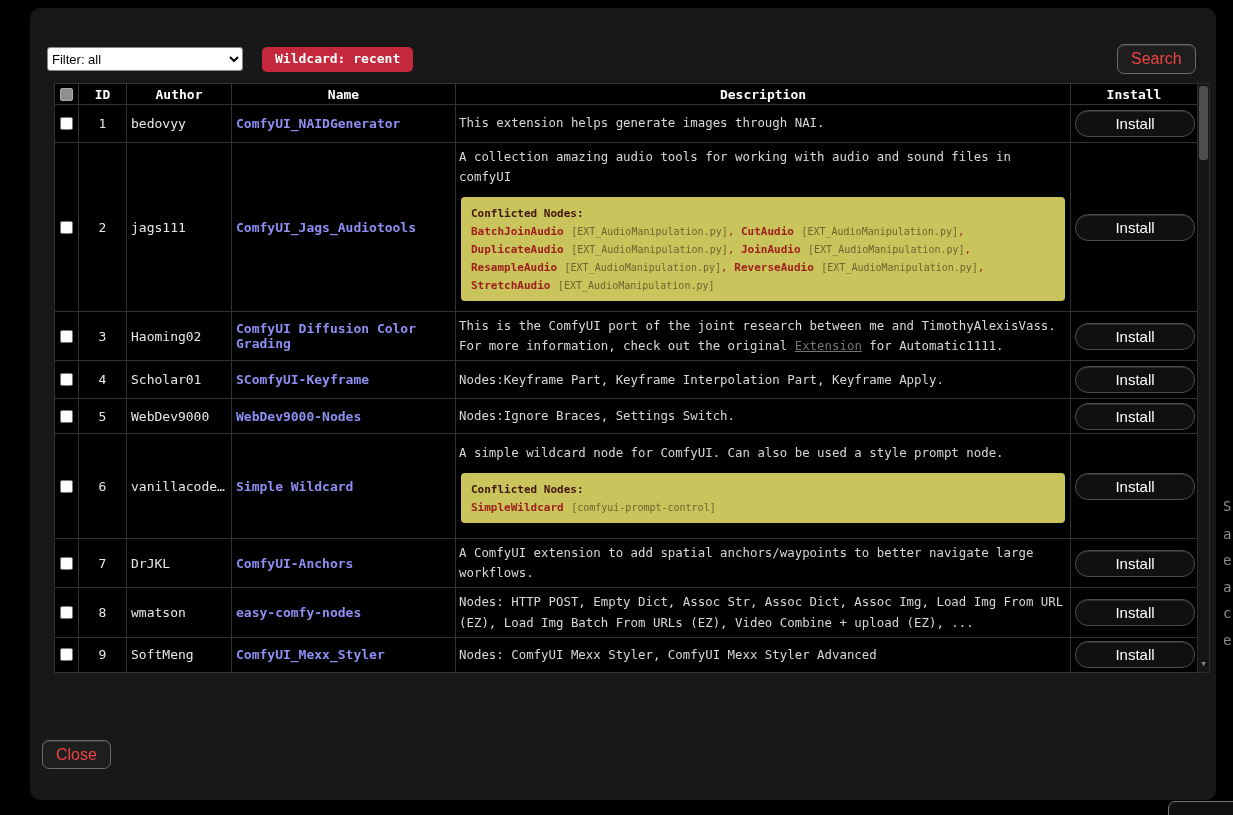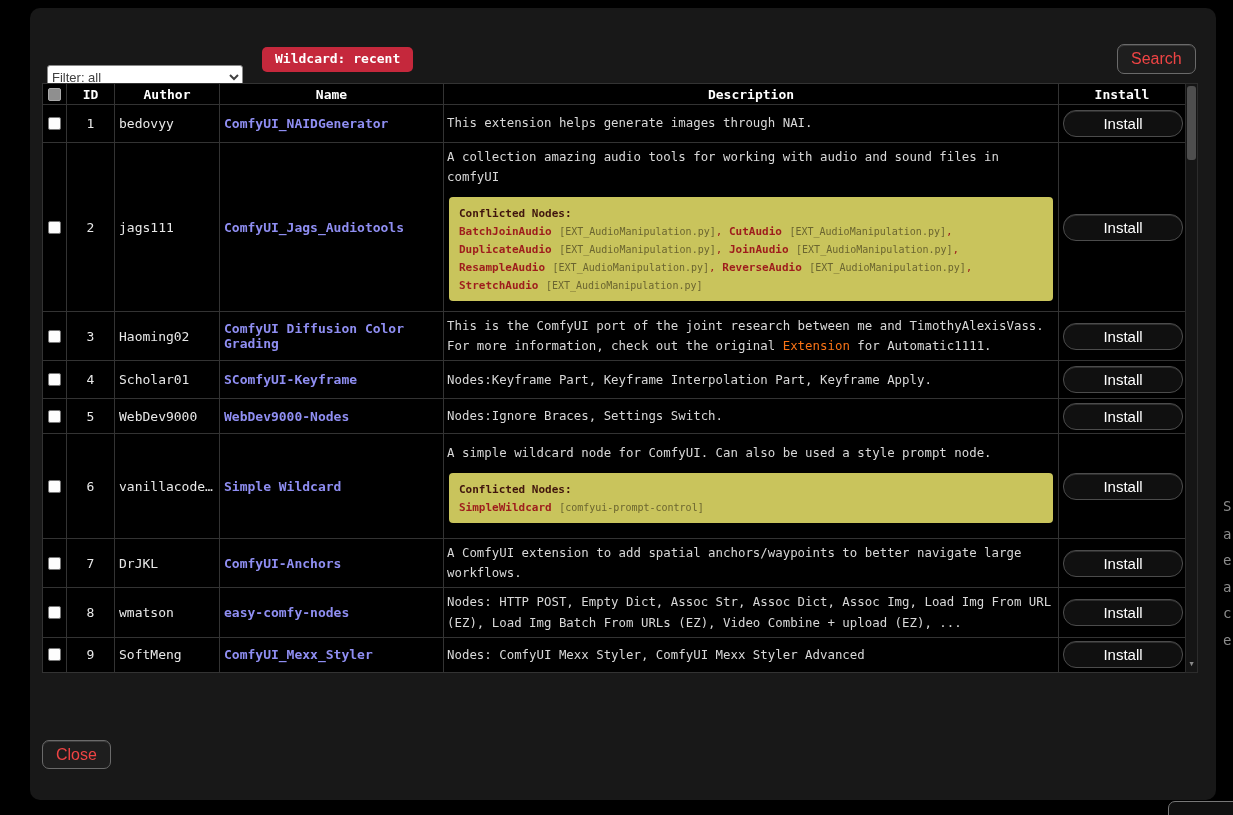--- a/index.html
+++ b/index.html
@@ -1,48 +1,48 @@
 <!DOCTYPE html>
 <html><head>
 <meta charset="utf-8">
 <style>
   html,body{margin:0;padding:0;background:#000;}
   .viewport{position:relative;width:1233px;height:815px;overflow:hidden;background:#000;
             font-family:"DejaVu Sans Mono",monospace;}
   .modal{position:absolute;left:30px;top:8px;width:1186px;height:792px;background:#181818;border-radius:10px;}
 
   
-  .filter-select{position:absolute;left:17px;top:57px;width:196px;height:24px;
-                 font:13px "Liberation Sans",sans-serif;background:#fff;color:#404040;border:1px solid #888;border-radius:3px;}
+  .filter-select{position:absolute;left:17px;top:39px;width:196px;height:24px;
+                 font:13px "Liberation Sans",sans-serif;background:#fff;color:#000000;border:1px solid #888;border-radius:3px;}
   .channel-badge{position:absolute;left:232px;top:39px;height:17px;background:#c5283c;color:#fff;
                  font:bold 13px "DejaVu Sans Mono",monospace;padding:4px 13px;border-radius:5px;cursor:pointer;}
   .search-input{position:absolute;left:875px;top:38px;width:186px;height:22px;background:#141414;
                 border:1px solid #5a5a5a;border-radius:3px;color:#ddd;padding:0 8px;
                 font:13px "DejaVu Sans Mono",monospace;}
   .search-input::placeholder{color:#7a7a7a;}
   .btn{background:#1e1e1e;border:1px solid #6a6a6a;border-radius:7px;color:#ef4444;
        font:16px "Liberation Sans",sans-serif;padding:3px 13px;cursor:pointer;
        box-shadow:inset 0 1px 0 #3a3a3a;}
   .search-btn{position:absolute;left:1087px;top:36px;height:30px;}
   .close-btn{position:absolute;left:12px;top:732px;height:29px;}
 
   
-  .table-wrap{position:absolute;left:12px;top:75px;width:1156px;height:590px;display:flex;}
+  .table-wrap{position:absolute;left:24px;top:75px;width:1156px;height:590px;display:flex;}
   .table-area{width:1143px;height:590px;overflow:hidden;background:#000;}
   table{border-collapse:collapse;table-layout:fixed;width:1143px;color:#dcdcdc;
         font:13px "DejaVu Sans Mono",monospace;}
   th,td{border:1px solid #333;padding:2px 4px;background:#000;vertical-align:middle;overflow:hidden;}
   th{color:#fff;font-weight:bold;height:20px;text-align:center;font-size:13px;padding:0 2px;}
   col.c-check{width:24px}col.c-id{width:48px}col.c-author{width:105px}
   col.c-name{width:224px}col.c-desc{width:615px}col.c-install{width:127px}
   td.t-id{text-align:center;color:#e8e8e8;}
   td.t-author{color:#e8e8e8;white-space:nowrap;text-overflow:ellipsis;}
   td.t-name a{color:#8f8ef2;font-weight:bold;text-decoration:none;cursor:pointer;}
   td.t-desc{font-size:12.4px;line-height:1.62;color:#d8d8d8;padding:4px 3px;}
-  .ext-link{color:#f97316;cursor:pointer;}
+  .ext-link{color:#737373;text-decoration:underline;cursor:pointer;}
   .install-btn{display:block;margin:0 auto;width:120px;height:27px;background:#101010;
                border:1px solid #4c4c4c;border-radius:13px;color:#fff;
                font:15px "Liberation Sans",sans-serif;cursor:pointer;box-shadow:inset 0 1px 0 #2e2e2e;}
   input[type=checkbox]{appearance:none;-webkit-appearance:none;width:13px;height:13px;margin:0;
                background:#fdfdfd;border:1px solid #777;border-radius:2px;display:block;margin:0 auto;cursor:pointer;}
   input[type=checkbox].hdr{background:#8f8f8f;border-color:#aaa;}
 
   
   .conflict-box{margin:10px 2px 6px 2px;background:#c9c45c;border-radius:4px;padding:7px 10px;
                 line-height:1.45;max-width:595px;}

